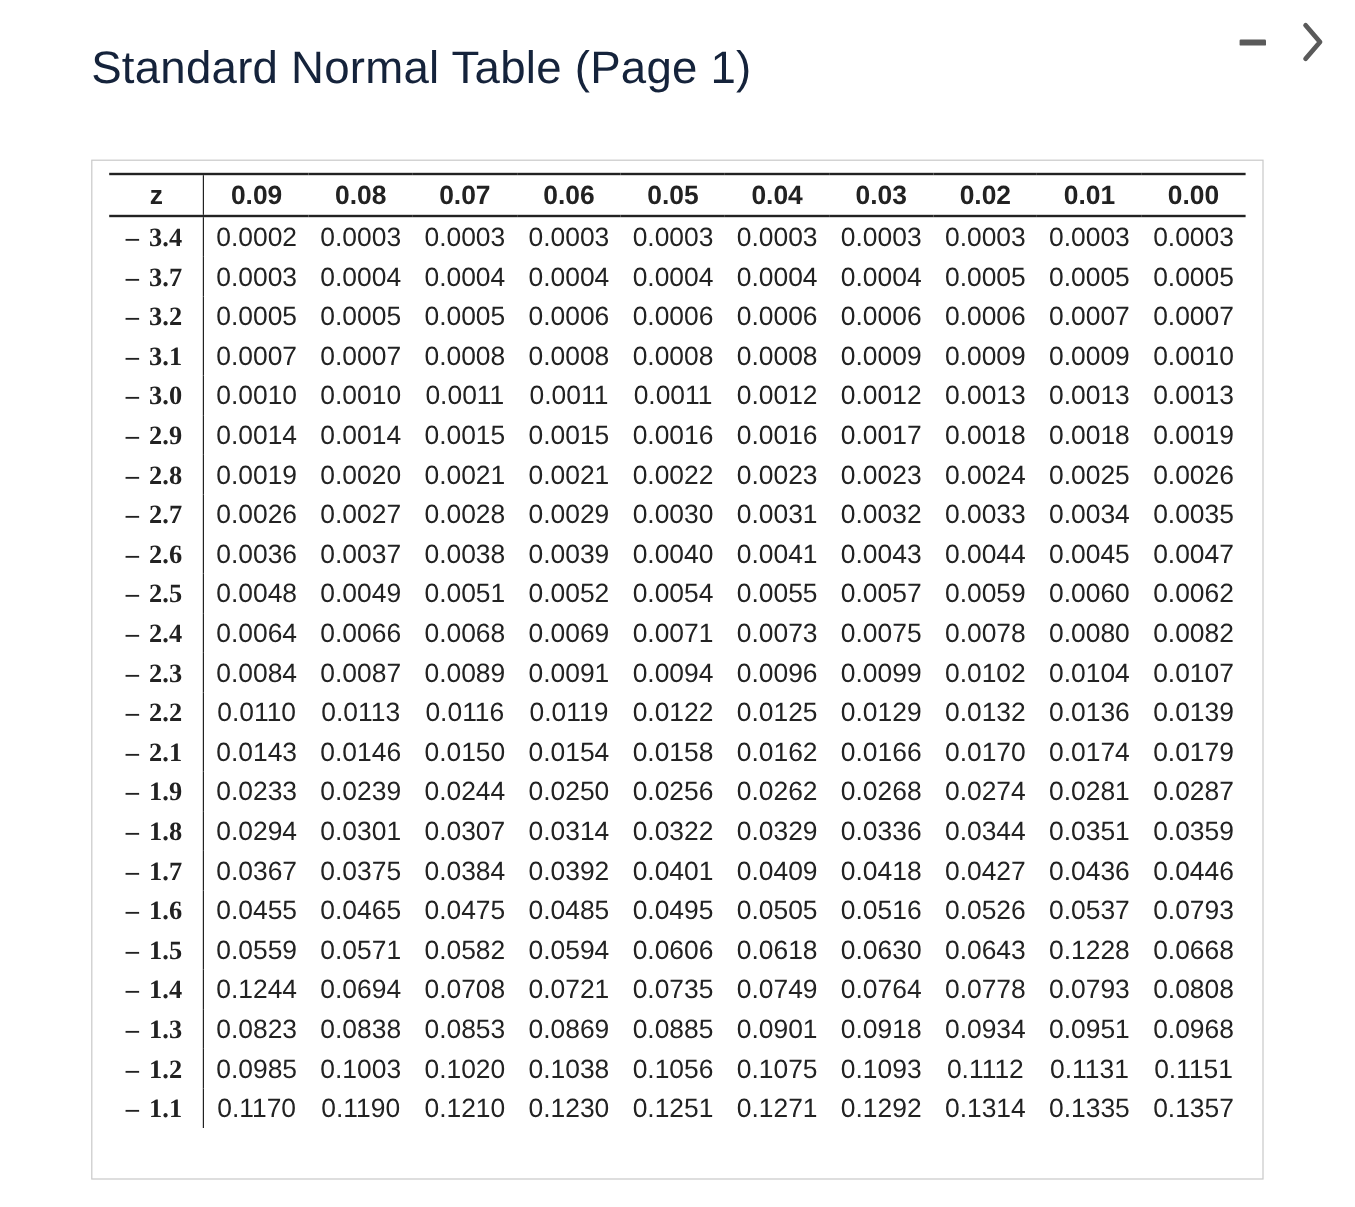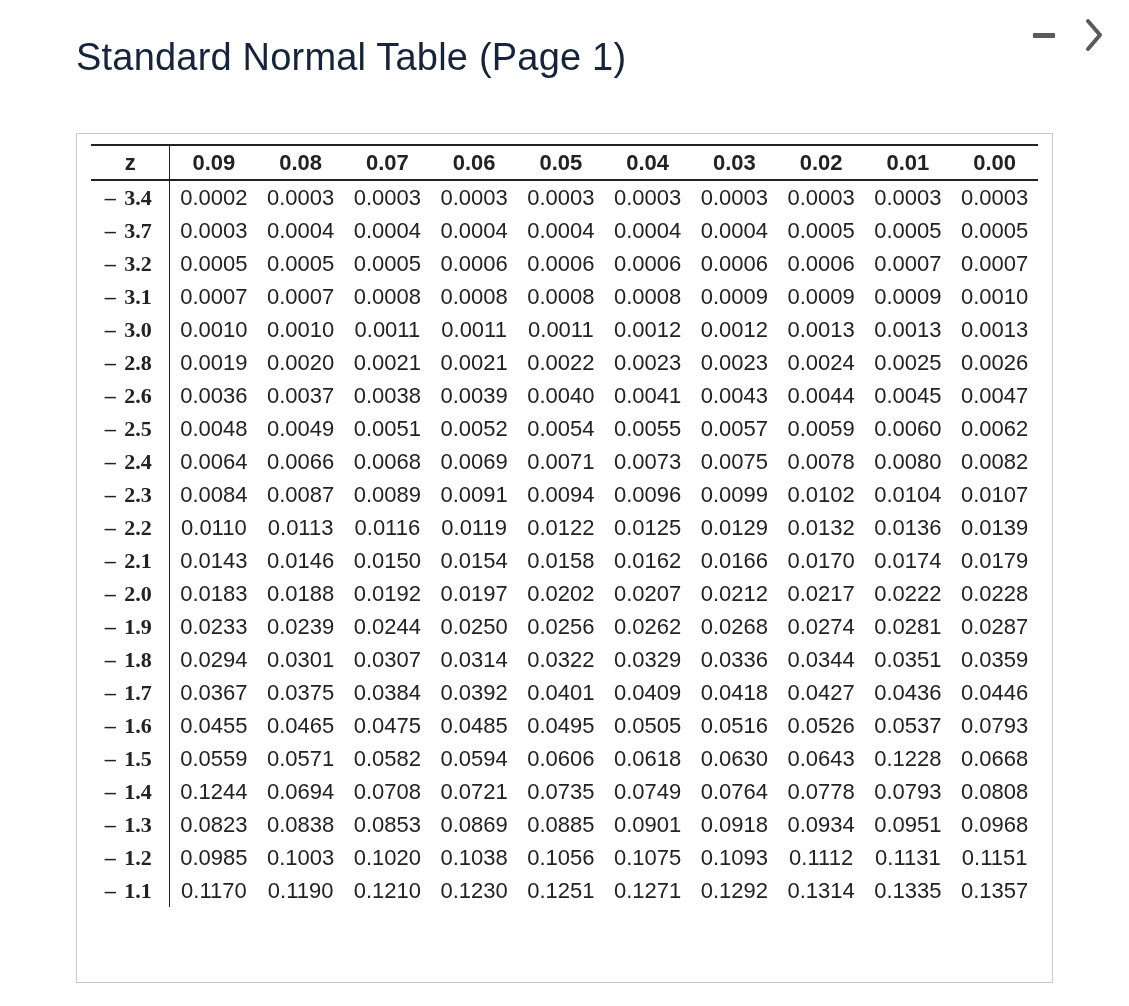--- a/index.html
+++ b/index.html
@@ -194,33 +194,59 @@
             <td class="val">0.0011</td>
             <td class="val">0.0011</td>
             <td class="val">0.0011</td>
             <td class="val">0.0012</td>
             <td class="val">0.0012</td>
             <td class="val">0.0013</td>
             <td class="val">0.0013</td>
             <td class="val">0.0013</td>
           </tr>
           <tr>
+            <td class="zcol"><span class="zneg"><span class="minus">–</span> <span>2.9</span></span></td>
+            <td class="val">0.0014</td>
+            <td class="val">0.0014</td>
+            <td class="val">0.0015</td>
+            <td class="val">0.0015</td>
+            <td class="val">0.0016</td>
+            <td class="val">0.0016</td>
+            <td class="val">0.0017</td>
+            <td class="val">0.0018</td>
+            <td class="val">0.0018</td>
+            <td class="val">0.0019</td>
+          </tr>
+          <tr>
             <td class="zcol"><span class="zneg"><span class="minus">–</span> <span>2.8</span></span></td>
             <td class="val">0.0019</td>
             <td class="val">0.0020</td>
             <td class="val">0.0021</td>
             <td class="val">0.0021</td>
             <td class="val">0.0022</td>
             <td class="val">0.0023</td>
             <td class="val">0.0023</td>
             <td class="val">0.0024</td>
             <td class="val">0.0025</td>
             <td class="val">0.0026</td>
           </tr>
           <tr>
+            <td class="zcol"><span class="zneg"><span class="minus">–</span> <span>2.7</span></span></td>
+            <td class="val">0.0026</td>
+            <td class="val">0.0027</td>
+            <td class="val">0.0028</td>
+            <td class="val">0.0029</td>
+            <td class="val">0.0030</td>
+            <td class="val">0.0031</td>
+            <td class="val">0.0032</td>
+            <td class="val">0.0033</td>
+            <td class="val">0.0034</td>
+            <td class="val">0.0035</td>
+          </tr>
+          <tr>
             <td class="zcol"><span class="zneg"><span class="minus">–</span> <span>2.6</span></span></td>
             <td class="val">0.0036</td>
             <td class="val">0.0037</td>
             <td class="val">0.0038</td>
             <td class="val">0.0039</td>
             <td class="val">0.0040</td>
             <td class="val">0.0041</td>
             <td class="val">0.0043</td>
             <td class="val">0.0044</td>
             <td class="val">0.0045</td>
@@ -285,33 +311,20 @@
             <td class="val">0.0150</td>
             <td class="val">0.0154</td>
             <td class="val">0.0158</td>
             <td class="val">0.0162</td>
             <td class="val">0.0166</td>
             <td class="val">0.0170</td>
             <td class="val">0.0174</td>
             <td class="val">0.0179</td>
           </tr>
           <tr>
-            <td class="zcol"><span class="zneg"><span class="minus">–</span> <span>2.0</span></span></td>
-            <td class="val">0.0183</td>
-            <td class="val">0.0188</td>
-            <td class="val">0.0192</td>
-            <td class="val">0.0197</td>
-            <td class="val">0.0202</td>
-            <td class="val">0.0207</td>
-            <td class="val">0.0212</td>
-            <td class="val">0.0217</td>
-            <td class="val">0.0222</td>
-            <td class="val">0.0228</td>
-          </tr>
-          <tr>
             <td class="zcol"><span class="zneg"><span class="minus">–</span> <span>1.9</span></span></td>
             <td class="val">0.0233</td>
             <td class="val">0.0239</td>
             <td class="val">0.0244</td>
             <td class="val">0.0250</td>
             <td class="val">0.0256</td>
             <td class="val">0.0262</td>
             <td class="val">0.0268</td>
             <td class="val">0.0274</td>
             <td class="val">0.0281</td>

